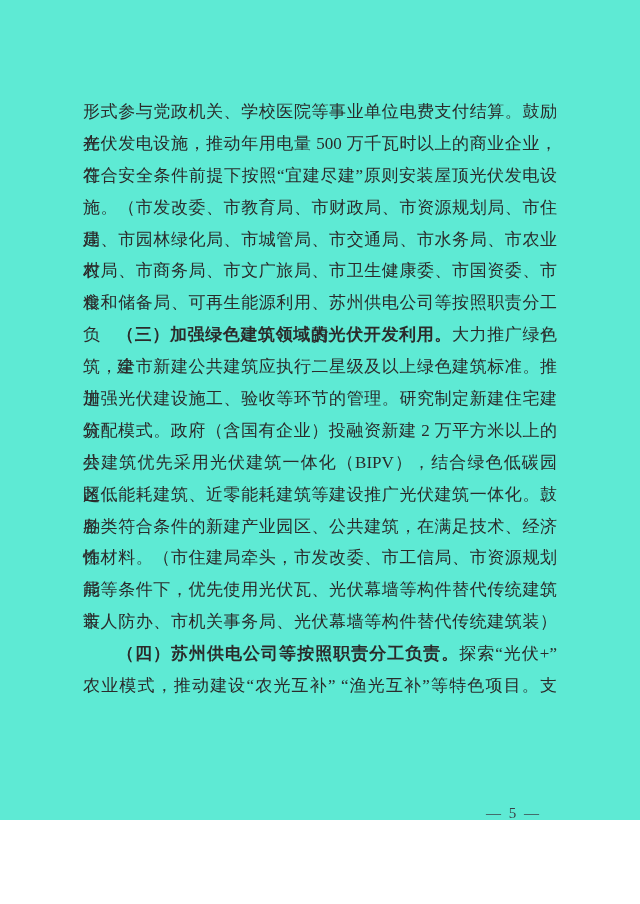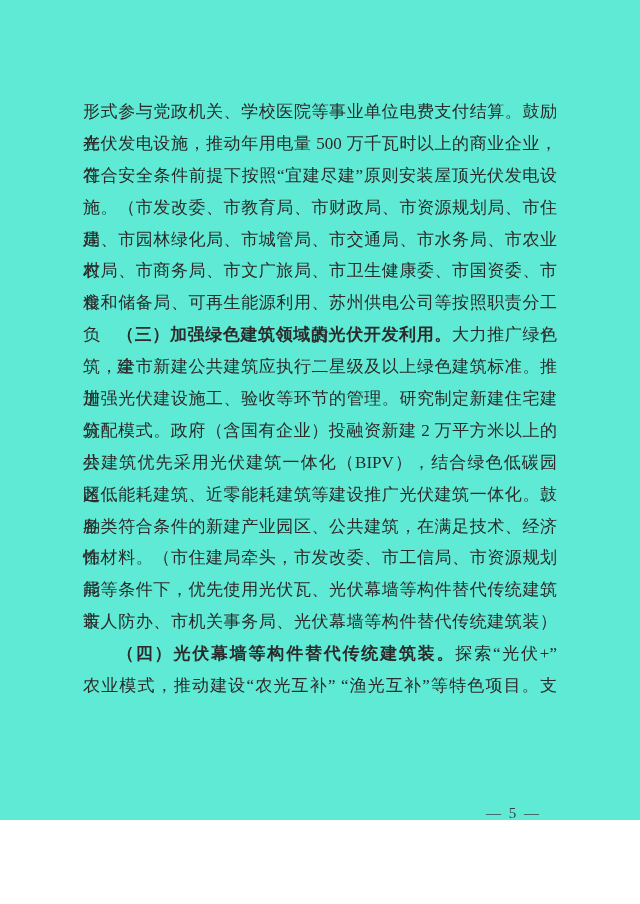--- a/index.html
+++ b/index.html
@@ -64,17 +64,17 @@
       <div class="doc-line indent"><span class="seg-bold">（三）加强绿色建筑领域的光伏开发利用。</span><span>大力推广绿色建</span></div>
       <div class="doc-line"><span>筑，全市新建公共建筑应执行二星级及以上绿色建筑标准。推进</span></div>
       <div class="doc-line"><span>加强光伏建设施工、验收等环节的管理。研究制定新建住宅建筑</span></div>
       <div class="doc-line"><span>分配模式。政府（含国有企业）投融资新建 2 万平方米以上的公</span></div>
       <div class="doc-line"><span>共建筑优先采用光伏建筑一体化（BIPV），结合绿色低碳园区、</span></div>
       <div class="doc-line"><span>超低能耗建筑、近零能耗建筑等建设推广光伏建筑一体化。鼓励</span></div>
       <div class="doc-line"><span>各类符合条件的新建产业园区、公共建筑，在满足技术、经济性</span></div>
       <div class="doc-line"><span>饰材料。（市住建局牵头，市发改委、市工信局、市资源规划局、</span></div>
       <div class="doc-line"><span>能等条件下，优先使用光伏瓦、光伏幕墙等构件替代传统建筑装</span></div>
       <div class="doc-line"><span>市人防办、市机关事务局、光伏幕墙等构件替代传统建筑装）</span></div>
-      <div class="doc-line indent"><span class="seg-bold">（四）光伏幕墙等构件替代传统建筑装。</span><span>探索“光伏+”</span></div>
+      <div class="doc-line indent"><span class="seg-bold">（四）苏州供电公司等按照职责分工负责。</span><span>探索“光伏+”</span></div>
       <div class="doc-line"><span>农业模式，推动建设“农光互补” “渔光互补”等特色项目。支</span></div>
     </div>
   <div class="page-number">— 5 —</div>
 </div>
 
 </body></html>

